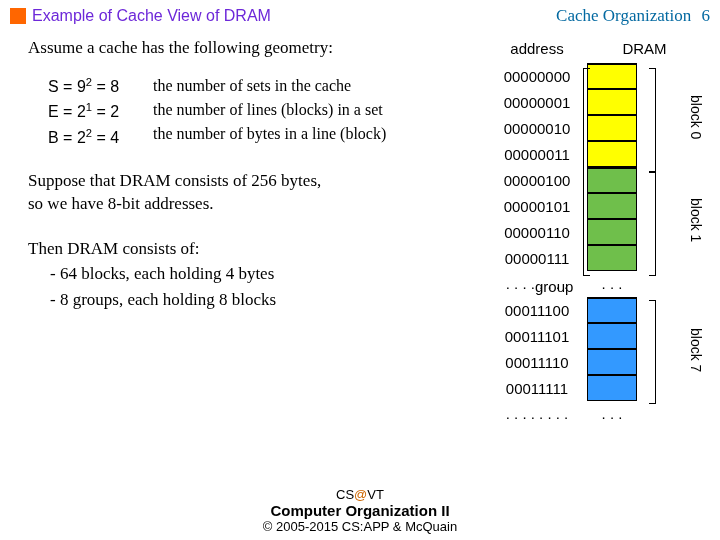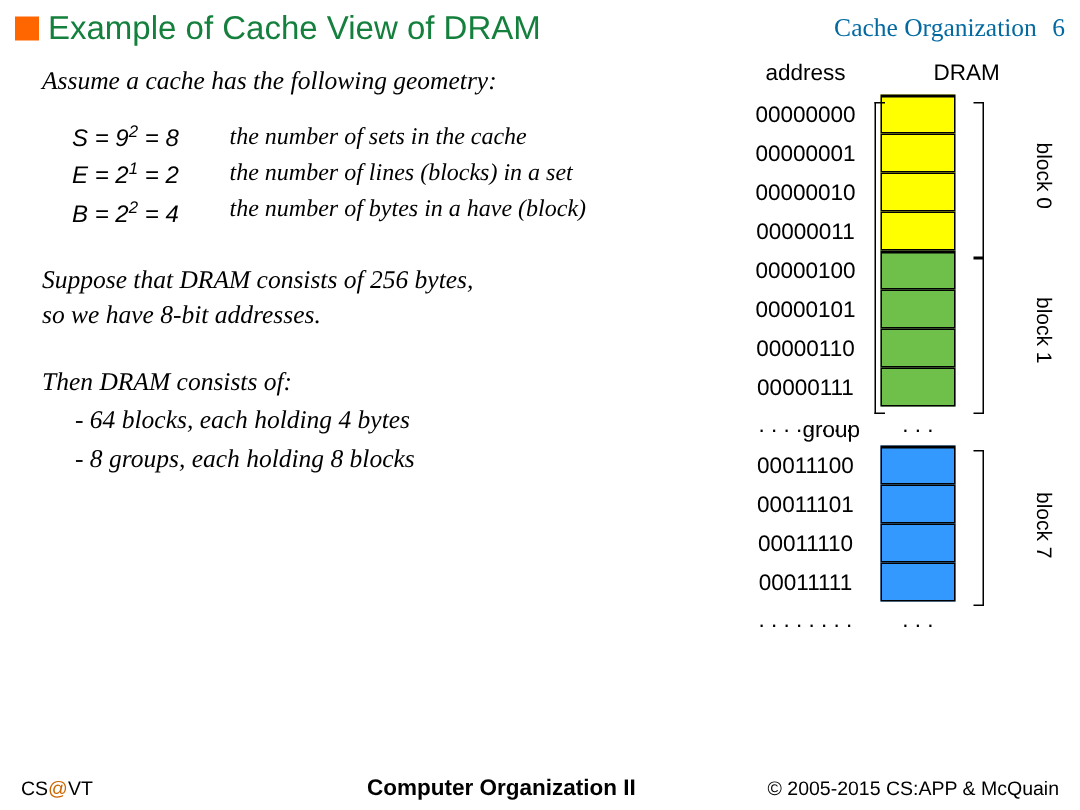--- a/index.html
+++ b/index.html
@@ -25,36 +25,35 @@
   }
   .orange-box {
     width: 16px;
     height: 16px;
     background: #ff6600;
     margin-right: 6px;
     flex-shrink: 0;
   }
   .title {
     font-family: Arial, sans-serif;
-    font-size: 22px;
-    color: #15803d;
+    font-size: 16px;
+    color: #6d28d9;
     flex: 1;
   }
   .header-right {
     font-family: Liberation Serif, serif;
     font-size: 17px;
     color: #0369a1;
   }
   .page-num {
     margin-left: 6px;
   }
   .content {
     position: relative;
     padding: 10px 8px 0 28px;
-    font-style: italic;
   }
   .assume {
     font-size: 17px;
     margin-bottom: 16px;
   }
   .geom-row {
     display: flex;
     margin-bottom: 20px;
   }
   .geom-left {
@@ -163,20 +162,21 @@
     position: absolute;
     bottom: 6px;
     left: 0;
     width: 720px;
     display: flex;
     align-items: center;
     padding: 0 14px;
     box-sizing: border-box;
     font-family: Arial, sans-serif;
     font-size: 13px;
+    flex-direction: column;
   }
   .footer-left { flex:1; }
   .footer-left .at { color: #cc6600; }
   .footer-center { flex:1; text-align:left; font-weight:bold; font-size:15px;}
   .footer-right { flex:1; text-align:right; }
   sup { font-size: 0.7em; }
 </style>
 </head>
 <body>
 
@@ -197,21 +197,21 @@
 
     <div class="geom-row">
       <div class="geom-left">
         <div><span>S = 9</span><sup>2</sup><span> = 8</span></div>
         <div><span>E = 2</span><sup>1</sup><span> = 2</span></div>
         <div><span>B = 2</span><sup>2</sup><span> = 4</span></div>
       </div>
       <div class="geom-right">
         <div>the number of sets in the cache</div>
         <div>the number of lines (blocks) in a set</div>
-        <div>the number of bytes in a have (block)</div>
+        <div>the number of bytes in a line (block)</div>
       </div>
     </div>
 
     <div class="suppose">
       <span>Suppose that DRAM consists of 256 bytes,</span><br>
       <span>so we have 8-bit addresses.</span>
     </div>
 
     <div class="then">
       <div>Then DRAM consists of:</div>

